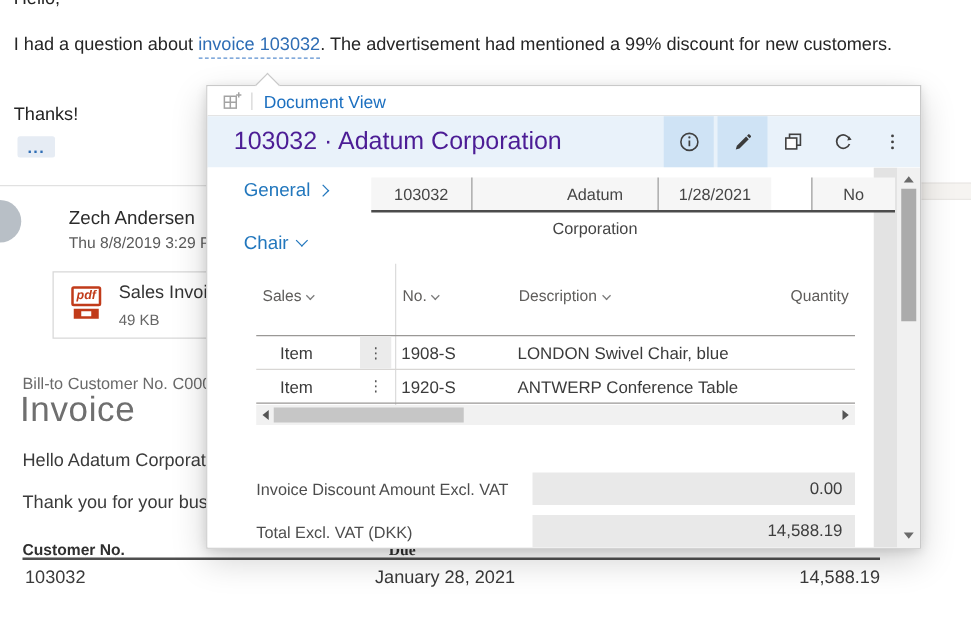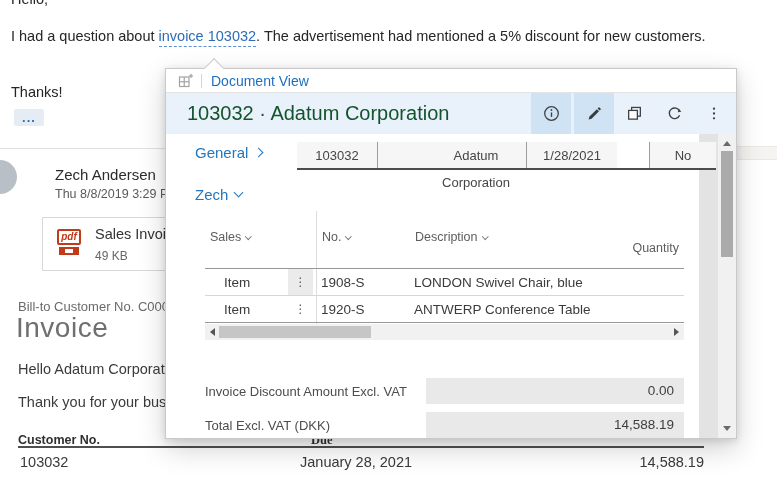--- a/index.html
+++ b/index.html
@@ -47,21 +47,21 @@
   .popup { left:165px; top:68px; width:572px; height:371px; background:#fff; border:1px solid #c9c9c9;
     box-shadow:0 10px 26px rgba(0,0,0,.18), 0 2px 8px rgba(0,0,0,.12); }
   .callout { position:absolute; left:41px; top:-8px; width:14px; height:14px; background:#fff;
     border-top:1px solid #c9c9c9; border-left:1px solid #c9c9c9; transform:rotate(45deg); }
   .topbar { position:relative; height:24px; background:#fff; border-bottom:1px solid #e4e4e4; display:flex; align-items:center; }
   .grid-ic { margin-left:12px; width:16px; height:16px; }
   .topbar-sep { width:1px; height:14px; background:#d5d5d5; margin:0 9px 0 7px; }
   .view-label { font-size:14px; color:#1d70c0; cursor:pointer; }
 
   .titlebar { position:relative; height:41px; background:#e9f2fa; display:flex; align-items:center; }
-  .pg-title { margin-left:21px; font-size:20px; color:#14532d; white-space:nowrap; }
+  .pg-title { margin-left:21px; font-size:20px; color:#4c1d95; white-space:nowrap; }
   .tbtns { margin-left:auto; margin-right:2px; display:flex; height:41px; }
   .tbtn { width:40px; height:41px; display:flex; align-items:center; justify-content:center; border:none; background:transparent; cursor:pointer; }
   .tbtn.hl { background:#cfe3f5; }
   .tbtn.gap { margin-right:3px; }
 
   .content { position:relative; height:304px; background:#fff; overflow:hidden; }
   .vstrip { position:absolute; right:18px; top:0; bottom:0; width:19px; background:#e3e3e3; }
   .vsb { position:absolute; right:0; top:0; bottom:0; width:18px; background:#f1f1f1; cursor:pointer; }
   .tri-up { position:absolute; left:5px; top:7px; width:0; height:0; border-left:4px solid transparent; border-right:4px solid transparent; border-bottom:5px solid #6a6a6a; }
   .tri-down { position:absolute; left:5px; bottom:7px; width:0; height:0; border-left:4px solid transparent; border-right:4px solid transparent; border-top:5px solid #6a6a6a; }
@@ -74,21 +74,21 @@
   .chev-d { width:7px; height:7px; transform:rotate(45deg); margin-left:7px; margin-top:-4px; }
   .chev-th { width:4.5px; height:4.5px; border-color:#7a7a7a; transform:rotate(45deg); margin-left:5px; margin-bottom:2px; }
 
   .gfields { position:absolute; left:131px; top:8px; height:28px; display:flex; border-bottom:2px solid #4c4c4c; }
   .gcell { background:#f6f6f6; font-size:13px; color:#454545; text-align:center; line-height:27px; cursor:text; }
   .gcell + .gcell { border-left:1px solid #9c9c9c; }
   .gc0 { width:80px; } .gc1 { width:149px;padding-left:48px; } .gc2 { width:91px; } .gc3 { width:67px;margin-left:32px; }
 
   .th { position:absolute; top:96px; font-size:12.5px; color:#5f5d5b; display:flex; align-items:center; cursor:pointer; }
   .th-type { left:44px; } .th-no { left:156px; } .th-desc { left:249px; }
-  .th-qty { right:57px;margin-top:11px; }
+  .th-qty { right:57px; }
   .col-line { position:absolute; left:150px; top:77px; width:1px; height:113px; background:#dcdcdc; }
 
   .rowsbox { position:absolute; left:39px; top:134px; width:479px; border-top:1px solid #9a9896; }
   .lrow { position:relative; height:27px; font-size:13.5px; color:#3b3b3b; line-height:27px; }
   .lrow.r1 { border-bottom:1px solid #d8d6d4; }
   .lrow.r2 { border-bottom:1px solid #9a9896; }
   .cell-type { position:absolute; left:19px; } .cell-no { position:absolute; left:116px; } .cell-desc { position:absolute; left:209px; white-space:nowrap; }
   .row-dots { position:absolute; left:83px; top:0; width:25px; height:26px; text-align:center; font-size:12px; color:#555; cursor:pointer; }
   .row-dots.sel { background:#ebebeb; }
 
@@ -103,21 +103,21 @@
   .tb-a { top:244px; } .tb-b { top:278px; }
 
   svg.ic { display:block; }
 </style>
 </head>
 <body>
 
 <div class="page">
 
   <div class="abs greeting">Hello,</div>
-  <div class="abs para"><span>I had a question about </span><a class="invoice-link">invoice 103032</a><span>. The advertisement had mentioned a 5% discount for new customers.</span></div>
+  <div class="abs para"><span>I had a question about </span><a class="invoice-link">invoice 103032</a><span>. The advertisement had mentioned a 99% discount for new customers.</span></div>
   <div class="abs signoff">Thanks!</div>
   <button class="abs more-btn">...</button>
 
   <div class="abs divider"></div>
   <div class="abs right-band"></div>
 
   <div class="abs avatar"></div>
   <div class="abs sender">Zech Andersen</div>
   <div class="abs sent-time">Thu 8/8/2019 3:29 PM</div>
 
@@ -209,21 +209,21 @@
         </div>
 
       <div class="gfields">
         <div class="gcell gc0">103032</div>
         <div class="gcell gc1">Adatum Corporation</div>
         <div class="gcell gc2">1/28/2021</div>
         <div class="gcell gc3">No</div>
       </div>
 
       <div class="sec-label sec-lines">
-          <span>Zech</span>
+          <span>Chair</span>
           <span class="chev chev-d"></span>
         </div>
 
       <div class="col-line"></div>
       <div class="th th-type">
           <span>Sales</span>
           <span class="chev chev-th"></span>
         </div>
       <div class="th th-no">
           <span>No.</span>

